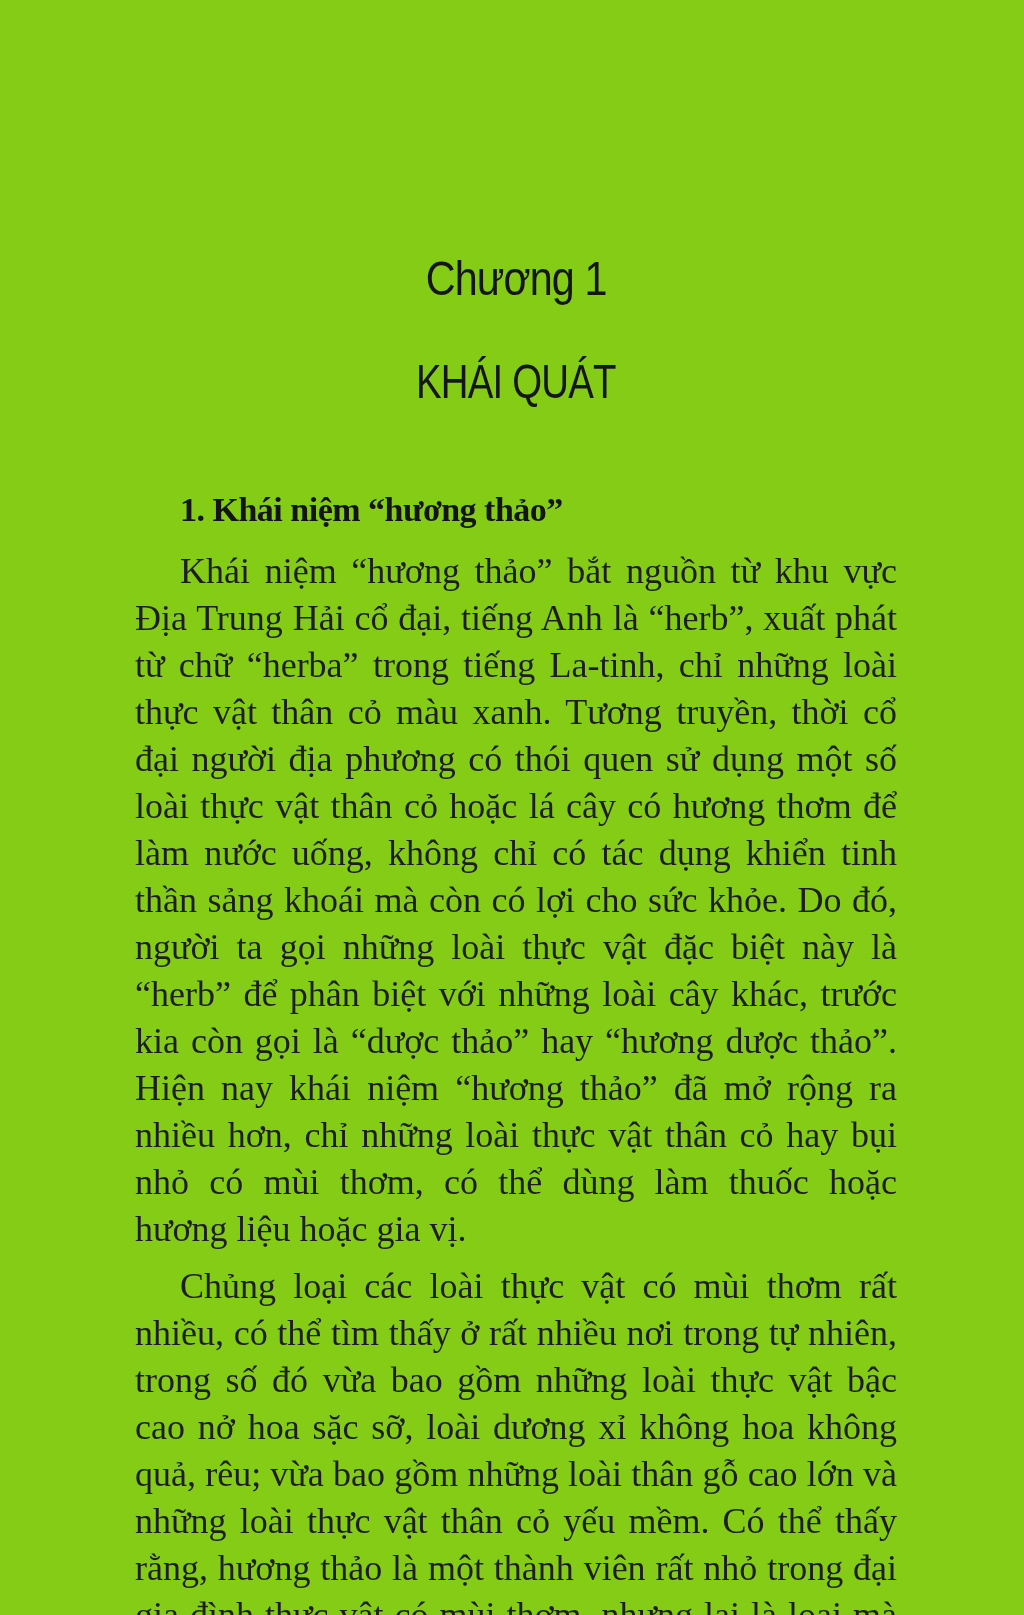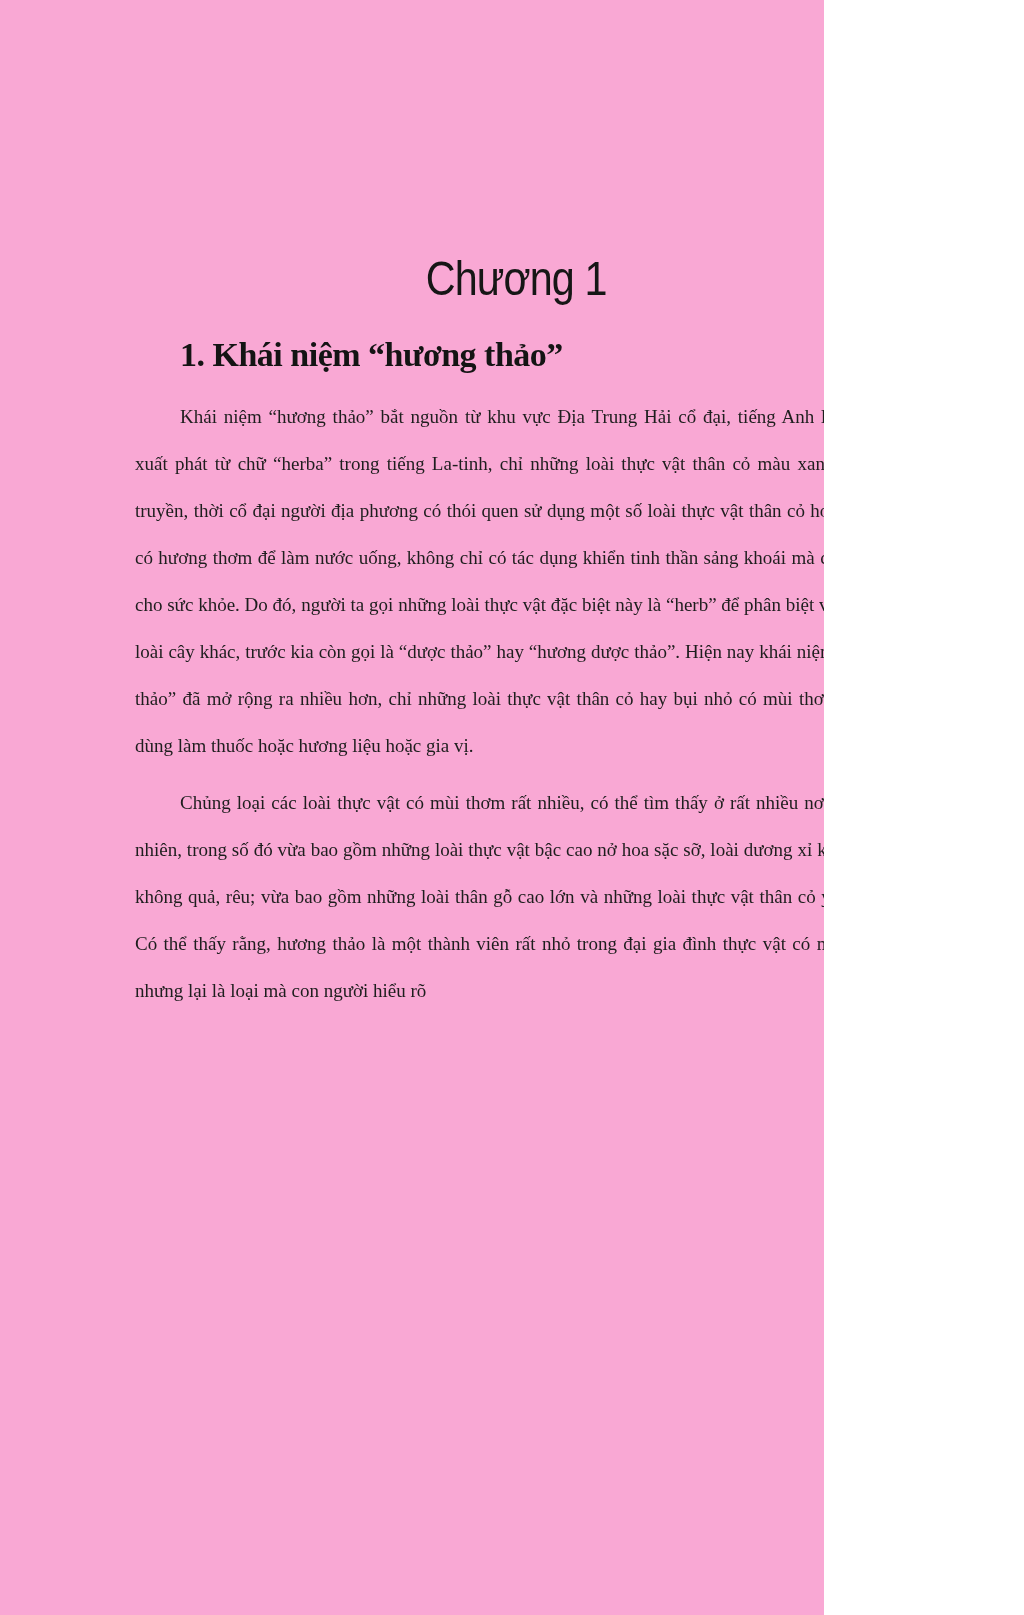--- a/index.html
+++ b/index.html
@@ -2,23 +2,23 @@
 <html lang="vi"><head>
 <meta charset="utf-8">
 <style>
   html, body {
     margin: 0;
     padding: 0;
     background: #ffffff;
   }
   .page {
     position: relative;
-    width: 824px;
+    width: 1024px;
     height: 1615px;
-    background: #f9a8d4;
+    background: #84cc16;
     overflow: hidden;
     font-family: "Liberation Serif", "DejaVu Serif", serif;
     color: #1c1c1c;
   }
   .content {
     box-sizing: border-box;
     width: 762px;
     margin-left: 135px;
     padding-top: 250px;
   }
@@ -47,51 +47,54 @@
     margin-top: 46px;
     white-space: nowrap;
   }
   .chapter-title .squeeze {
     display: inline-block;
     transform: scaleX(0.80);
     transform-origin: 50% 50%;
     letter-spacing: -1px;
   }
   .section-heading {
-    margin-top: 23px;
+    margin-top: 76px;
     font-size: 34px;
     line-height: 48px;
     font-weight: 700;
     letter-spacing: -0.5px;
     text-indent: 45px;
     color: #141414;
   }
   .body-paragraph {
     margin: 0;
     margin-top: 14px;
-    font-size: 19px;
+    font-size: 36px;
     line-height: 47px;
     text-align: justify;
     text-indent: 45px;
     color: #1e1e1e;
   }
   .body-paragraph + .body-paragraph {
     margin-top: 10px;
   }
 </style>
 </head>
 <body>
 
 <div class="page">
   <div class="content">
 
     <div class="chapter-label">
       <span class="squeeze">Chương 1</span>
     </div>
 
+    <div class="chapter-title">
+      <span class="squeeze">KHÁI QUÁT</span>
+    </div>
 
     <div class="section-heading">1. Khái niệm “hương thảo”</div>
 
     <p class="body-paragraph">Khái niệm “hương thảo” bắt nguồn từ khu vực Địa Trung Hải cổ đại, tiếng Anh là “herb”, xuất phát từ chữ “herba” trong tiếng La-tinh, chỉ những loài thực vật thân cỏ màu xanh. Tương truyền, thời cổ đại người địa phương có thói quen sử dụng một số loài thực vật thân cỏ hoặc lá cây có hương thơm để làm nước uống, không chỉ có tác dụng khiển tinh thần sảng khoái mà còn có lợi cho sức khỏe. Do đó, người ta gọi những loài thực vật đặc biệt này là “herb” để phân biệt với những loài cây khác, trước kia còn gọi là “dược thảo” hay “hương dược thảo”. Hiện nay khái niệm “hương thảo” đã mở rộng ra nhiều hơn, chỉ những loài thực vật thân cỏ hay bụi nhỏ có mùi thơm, có thể dùng làm thuốc hoặc hương liệu hoặc gia vị.</p>
 
     <p class="body-paragraph">Chủng loại các loài thực vật có mùi thơm rất nhiều, có thể tìm thấy ở rất nhiều nơi trong tự nhiên, trong số đó vừa bao gồm những loài thực vật bậc cao nở hoa sặc sỡ, loài dương xỉ không hoa không quả, rêu; vừa bao gồm những loài thân gỗ cao lớn và những loài thực vật thân cỏ yếu mềm. Có thể thấy rằng, hương thảo là một thành viên rất nhỏ trong đại gia đình thực vật có mùi thơm, nhưng lại là loại mà con người hiểu rõ</p>
 
   </div>
 </div>
 

